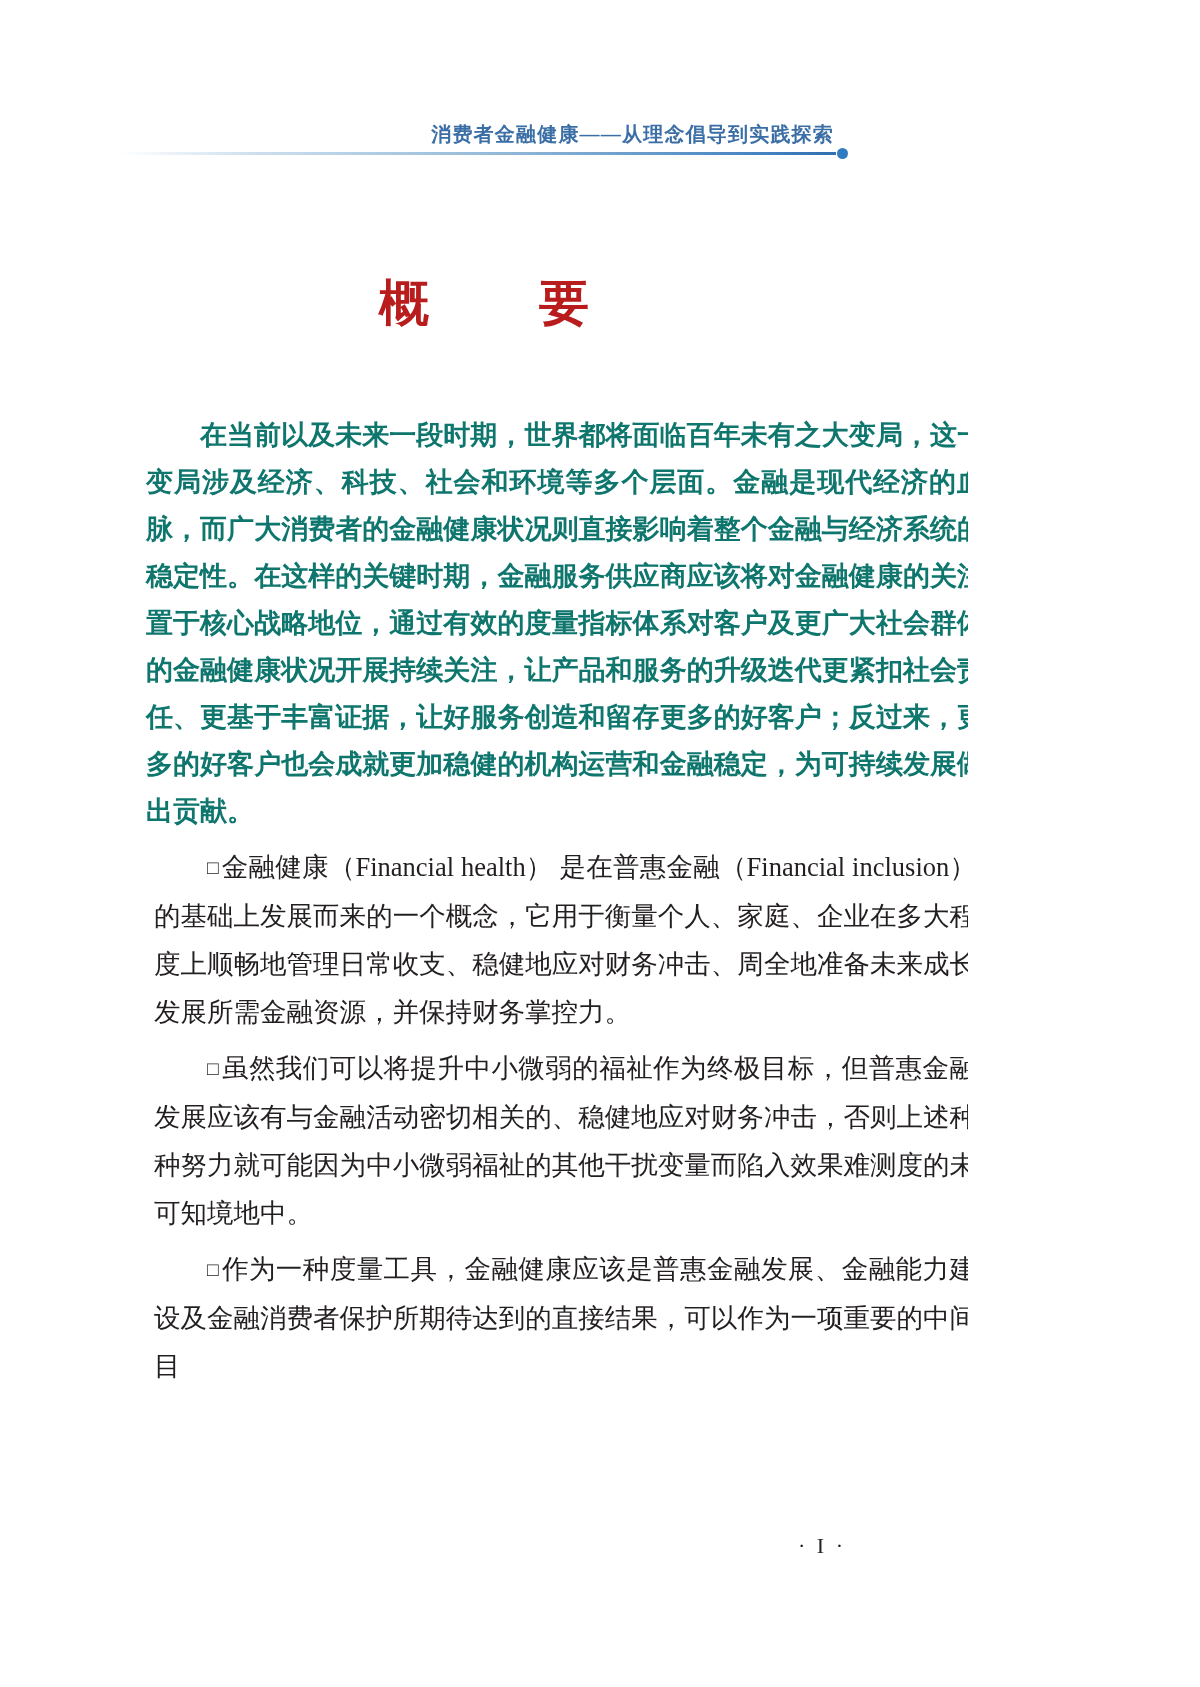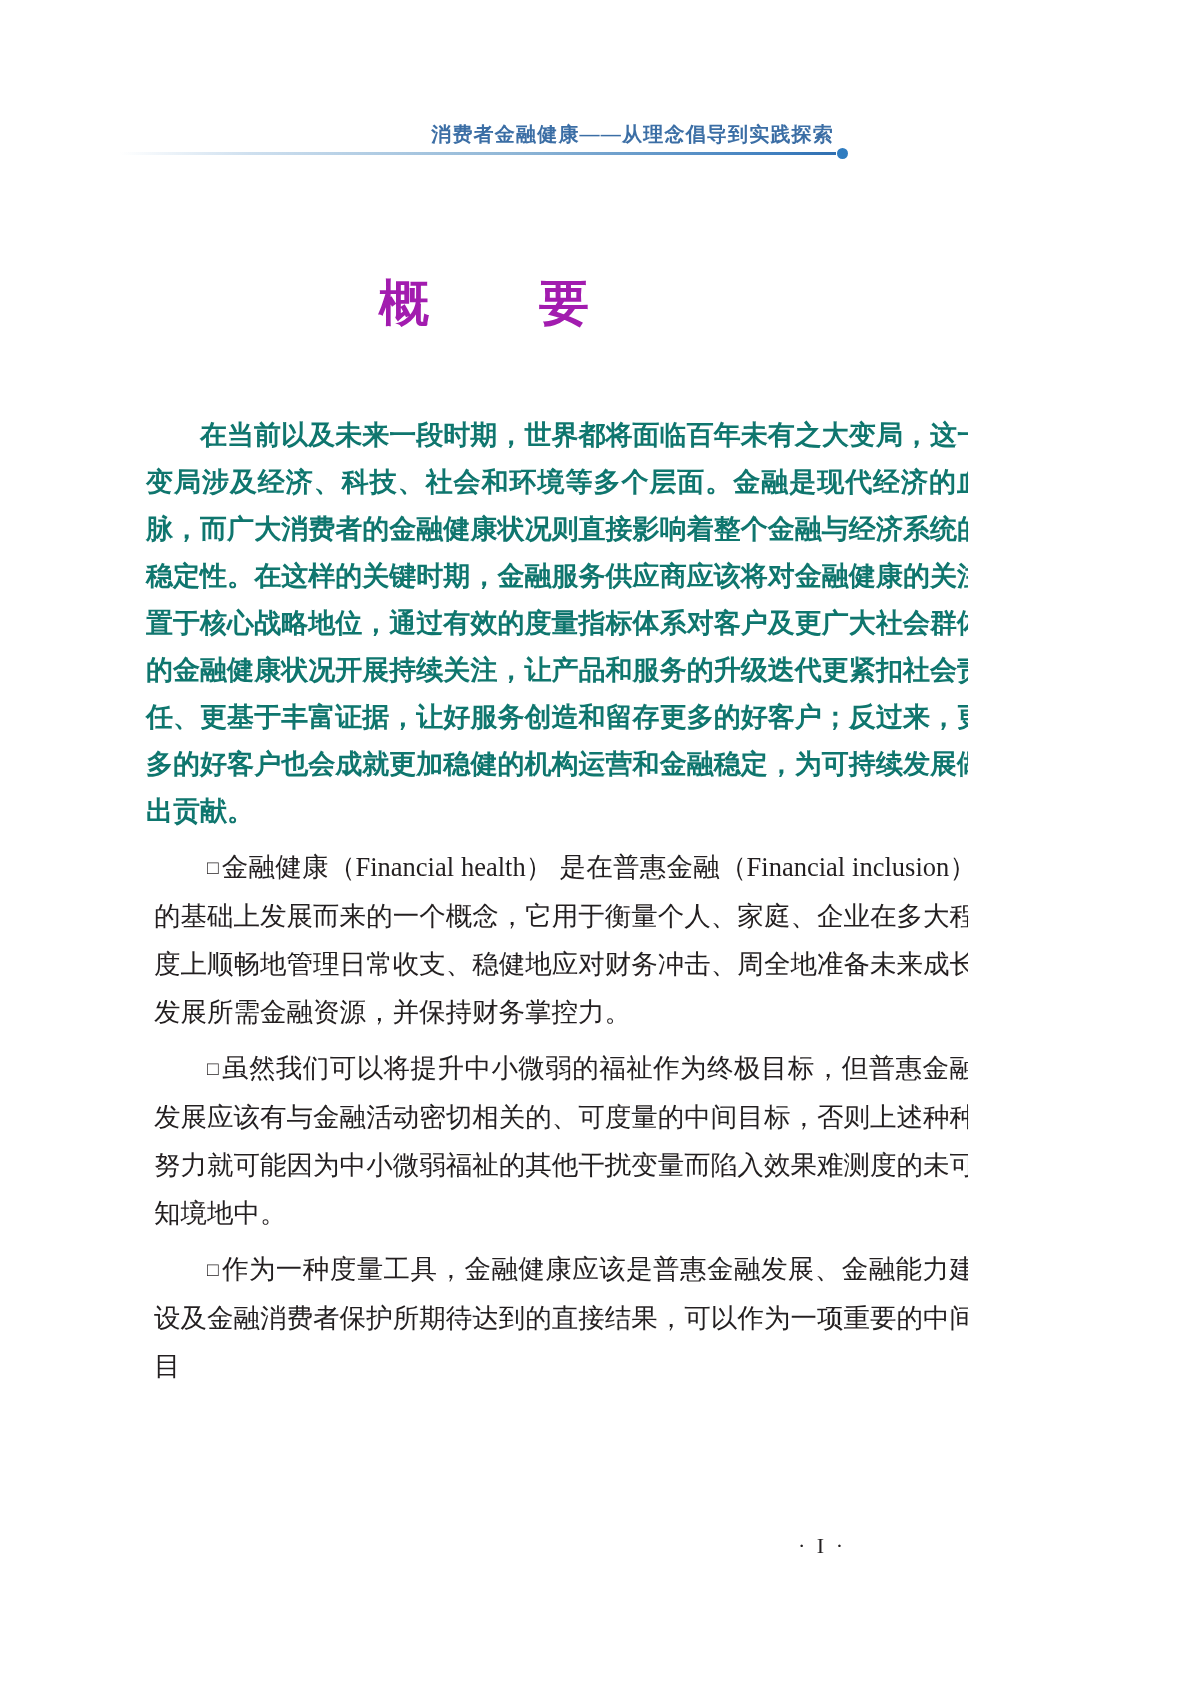--- a/index.html
+++ b/index.html
@@ -66,21 +66,21 @@
   
   .doc-title {
     position: absolute;
     left: 0;
     right: 0;
     top: 270px;
     text-align: center;
     font-family: "Liberation Sans", "DejaVu Sans", sans-serif;
     font-weight: bold;
     font-size: 50px;
-    color: #a21caf;
+    color: #b91c1c;
     letter-spacing: 30px;
     text-indent: 30px;
   }
 
   
   .content {
     position: absolute;
     left: 146px;
     top: 412px;
     width: 838px;
@@ -155,21 +155,21 @@
   <div class="content">
 
     <p class="lead-para">在当前以及未来一段时期，世界都将面临百年未有之大变局，这一变局涉及经济、科技、社会和环境等多个层面。金融是现代经济的血脉，而广大消费者的金融健康状况则直接影响着整个金融与经济系统的稳定性。在这样的关键时期，金融服务供应商应该将对金融健康的关注置于核心战略地位，通过有效的度量指标体系对客户及更广大社会群体的金融健康状况开展持续关注，让产品和服务的升级迭代更紧扣社会责任、更基于丰富证据，让好服务创造和留存更多的好客户；反过来，更多的好客户也会成就更加稳健的机构运营和金融稳定，为可持续发展做出贡献。</p>
 
 
     <p class="body-para">
       <span class="bullet-mark">□</span><span>金融健康（Financial health） 是在普惠金融（Financial inclusion）的基础上发展而来的一个概念，它用于衡量个人、家庭、企业在多大程度上顺畅地管理日常收支、稳健地应对财务冲击、周全地准备未来成长发展所需金融资源，并保持财务掌控力。</span>
     </p>
 
     <p class="body-para">
-      <span class="bullet-mark">□</span><span>虽然我们可以将提升中小微弱的福祉作为终极目标，但普惠金融发展应该有与金融活动密切相关的、可度量的中间目标，否则上述种种努力就可能因为中小微弱福祉的其他干扰变量而陷入效果难测度的未可知境地中。</span>
+      <span class="bullet-mark">□</span><span>虽然我们可以将提升中小微弱的福祉作为终极目标，但普惠金融发展应该有与金融活动密切相关的、稳健地应对财务冲击，否则上述种种努力就可能因为中小微弱福祉的其他干扰变量而陷入效果难测度的未可知境地中。</span>
     </p>
 
     <p class="body-para">
       <span class="bullet-mark">□</span><span>作为一种度量工具，金融健康应该是普惠金融发展、金融能力建设及金融消费者保护所期待达到的直接结果，可以作为一项重要的中间目</span>
     </p>
 
   </div>
 
   <div class="folio">· I ·</div>
 

